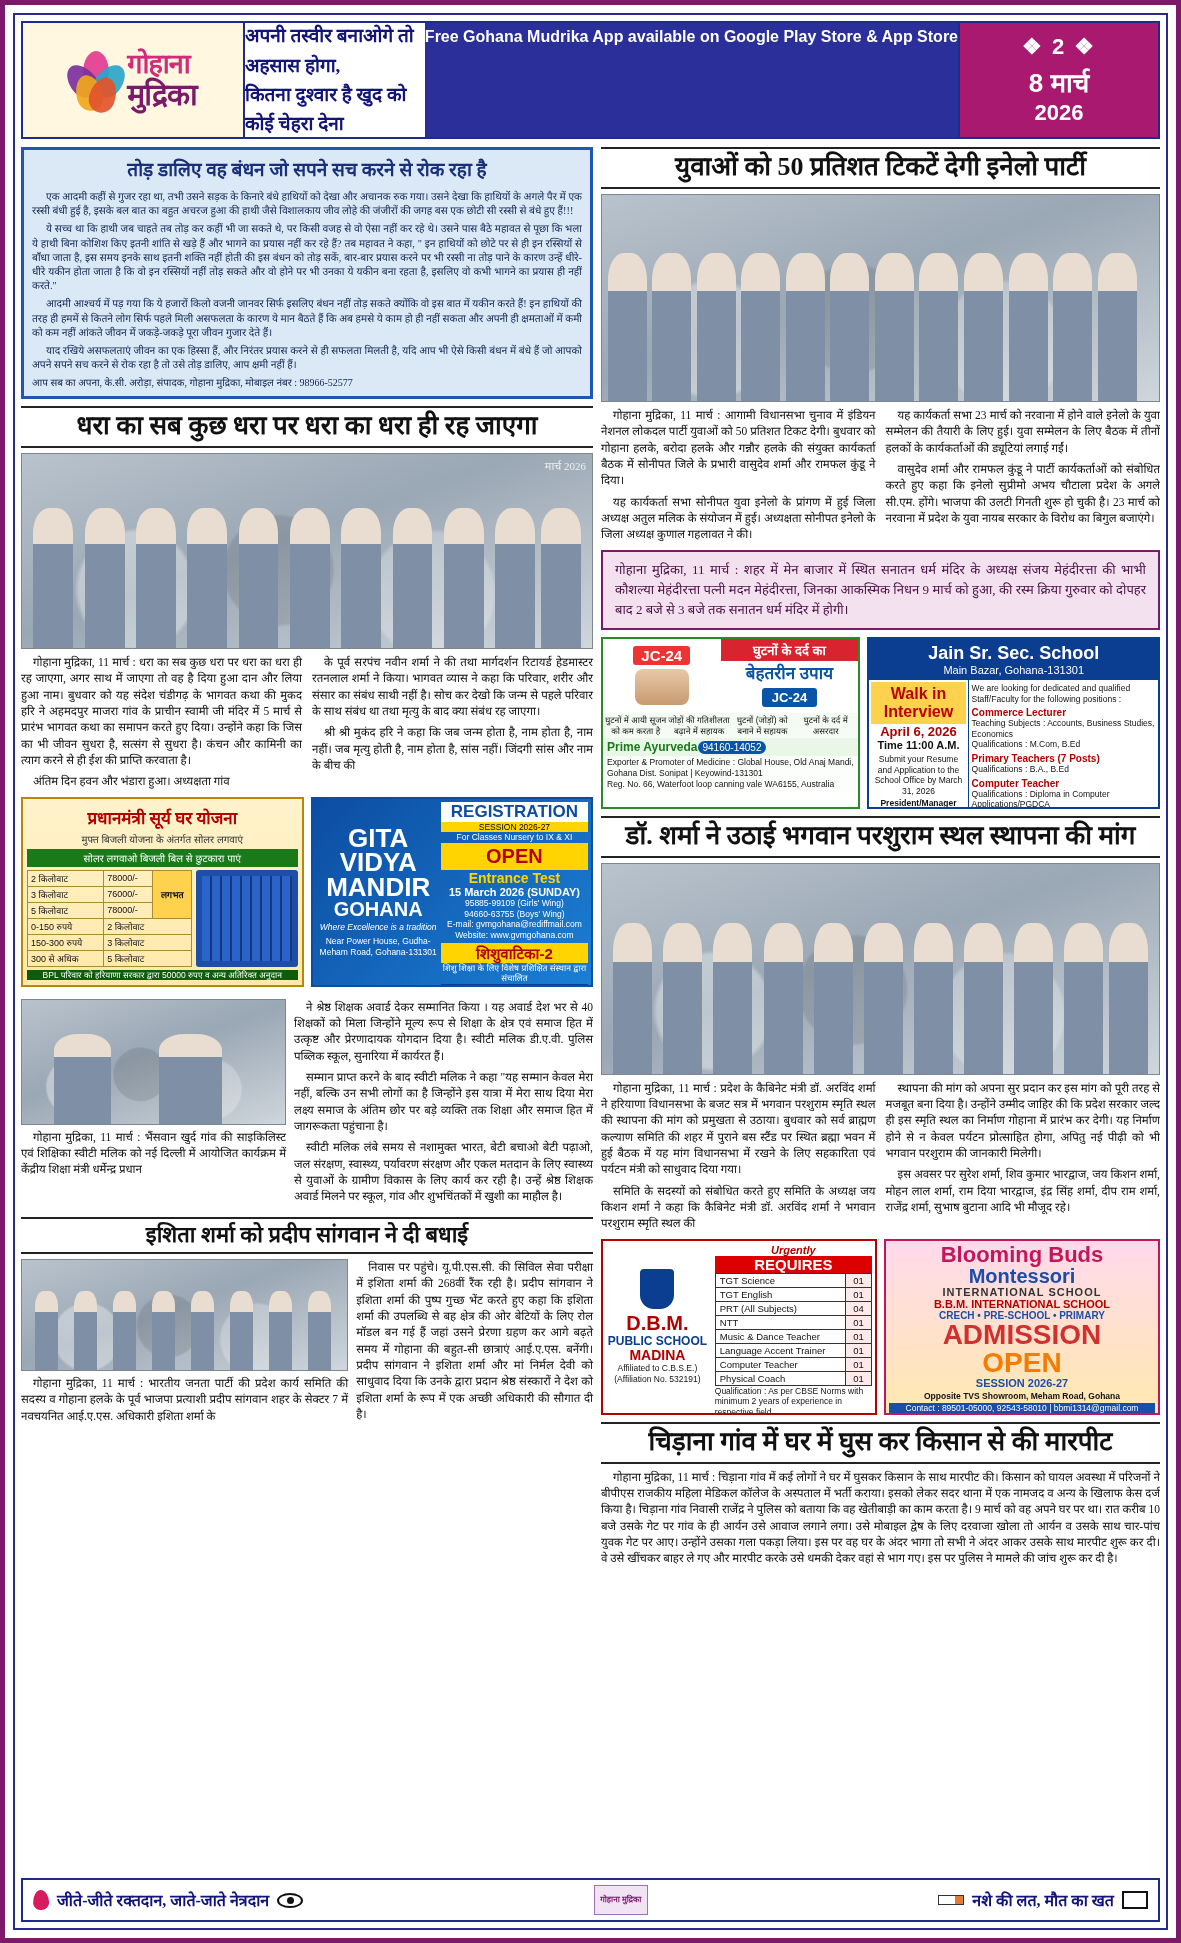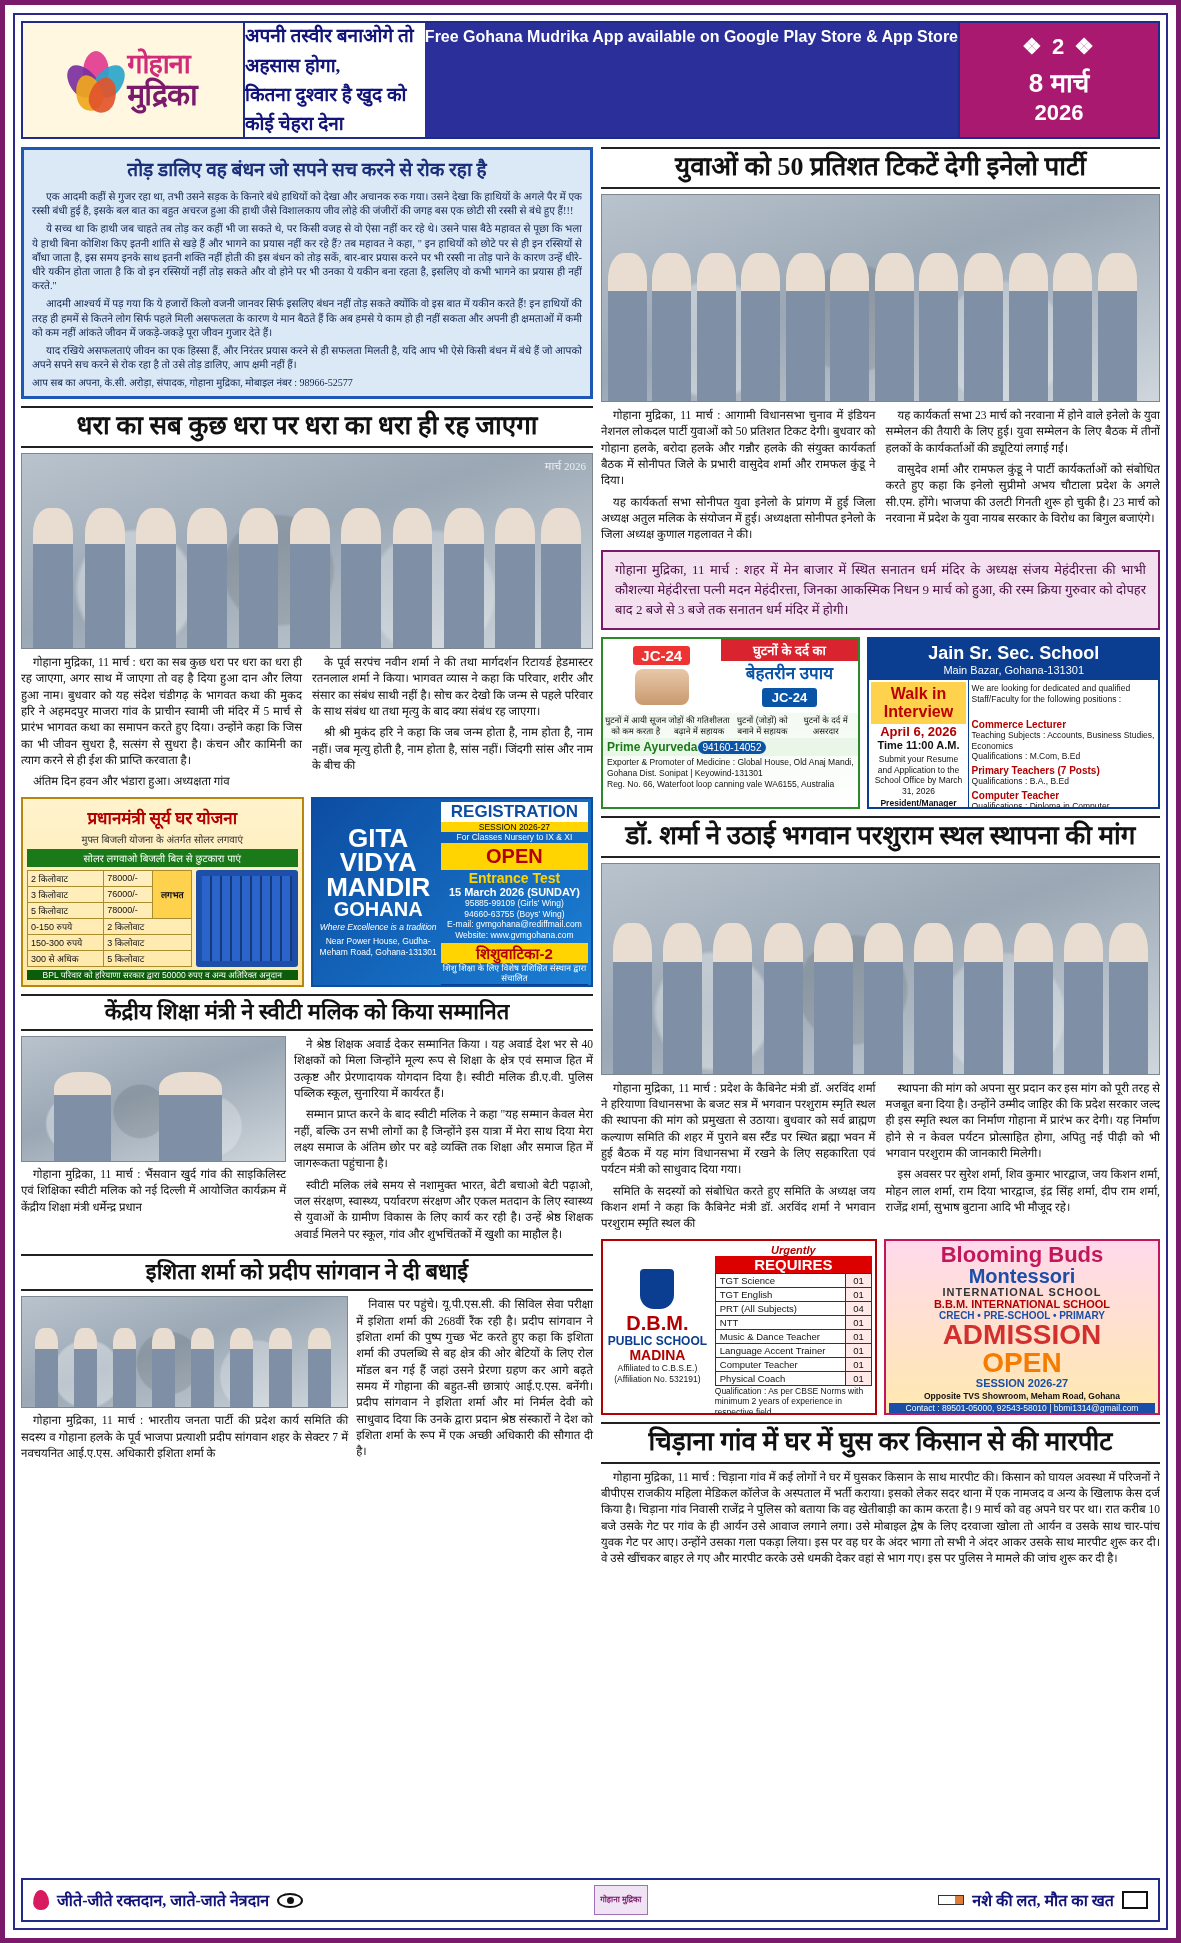--- a/index.html
+++ b/index.html
@@ -358,21 +358,20 @@
             <div class="tiny center">E-mail: gvmgohana@rediffmail.com</div>
             <div class="tiny center">Website: www.gvmgohana.com</div>
             <div class="center" style="background:#ffd400;color:#b30000;font-weight:900;font-size:15px;margin-top:2px;">शिशुवाटिका-2</div>
             <div class="tiny center">शिशु शिक्षा के लिए विशेष प्रशिक्षित संस्थान द्वारा संचालित</div>
             <div class="tiny center" style="background:#0b3d91;color:#ffd400;font-weight:700;">REGISTRATION OPEN</div>
           </div>
         </div>
       </div>
 
       <div>
-        <div class="headline sm">केंद्रीय शिक्षा मंत्री ने स्वीटी मलिक को किया सम्मानित</div>
         <div style="display:flex;gap:8px;margin-top:5px;">
           <div style="width:47%;">
             <div class="ph" style="height:126px;">
               <div class="ppl">
                 <i style="left:12%;width:22%"></i>
                     <i style="left:52%;width:24%"></i>
               </div>
             </div>
             <div class="body-text" style="margin-top:4px;">
               <p>गोहाना मुद्रिका, 11 मार्च : भैंसवान खुर्द गांव की साइकिलिस्ट एवं शिक्षिका स्वीटी मलिक को नई दिल्ली में आयोजित कार्यक्रम में केंद्रीय शिक्षा मंत्री धर्मेन्द्र प्रधान</p>
@@ -482,21 +481,21 @@
             <div style="width:34%;padding:2px;">
               <div class="walk">Walk in Interview</div>
               <div class="center" style="font-size:13px;font-weight:800;color:#b30000;">April 6, 2026</div>
               <div class="center" style="font-size:11px;font-weight:700;">Time 11:00 A.M.</div>
               <div class="tiny center" style="margin-top:3px;">Submit your Resume and Application to the School Office by March 31, 2026</div>
               <div class="tiny center" style="font-weight:700;margin-top:2px;">President/Manager</div>
 
             </div>
             <div style="width:66%;padding:3px;border-left:1px solid #0b3d91;">
               <div class="tiny">We are looking for dedicated and qualified Staff/Faculty for the following positions :</div>
-              <div style="margin-top:15px;">
+              <div style="margin-top:3px;">
                 <div style="font-size:10px;font-weight:800;color:#b30000;">Commerce Lecturer</div>
                 <div class="tiny">Teaching Subjects : Accounts, Business Studies, Economics</div>
                 <div class="tiny">Qualifications : M.Com, B.Ed</div>
               </div>
               <div style="margin-top:3px;">
                 <div style="font-size:10px;font-weight:800;color:#b30000;">Primary Teachers (7 Posts)</div>
                 <div class="tiny">Qualifications : B.A., B.Ed</div>
               </div>
               <div style="margin-top:3px;">
                 <div style="font-size:10px;font-weight:800;color:#b30000;">Computer Teacher</div>

